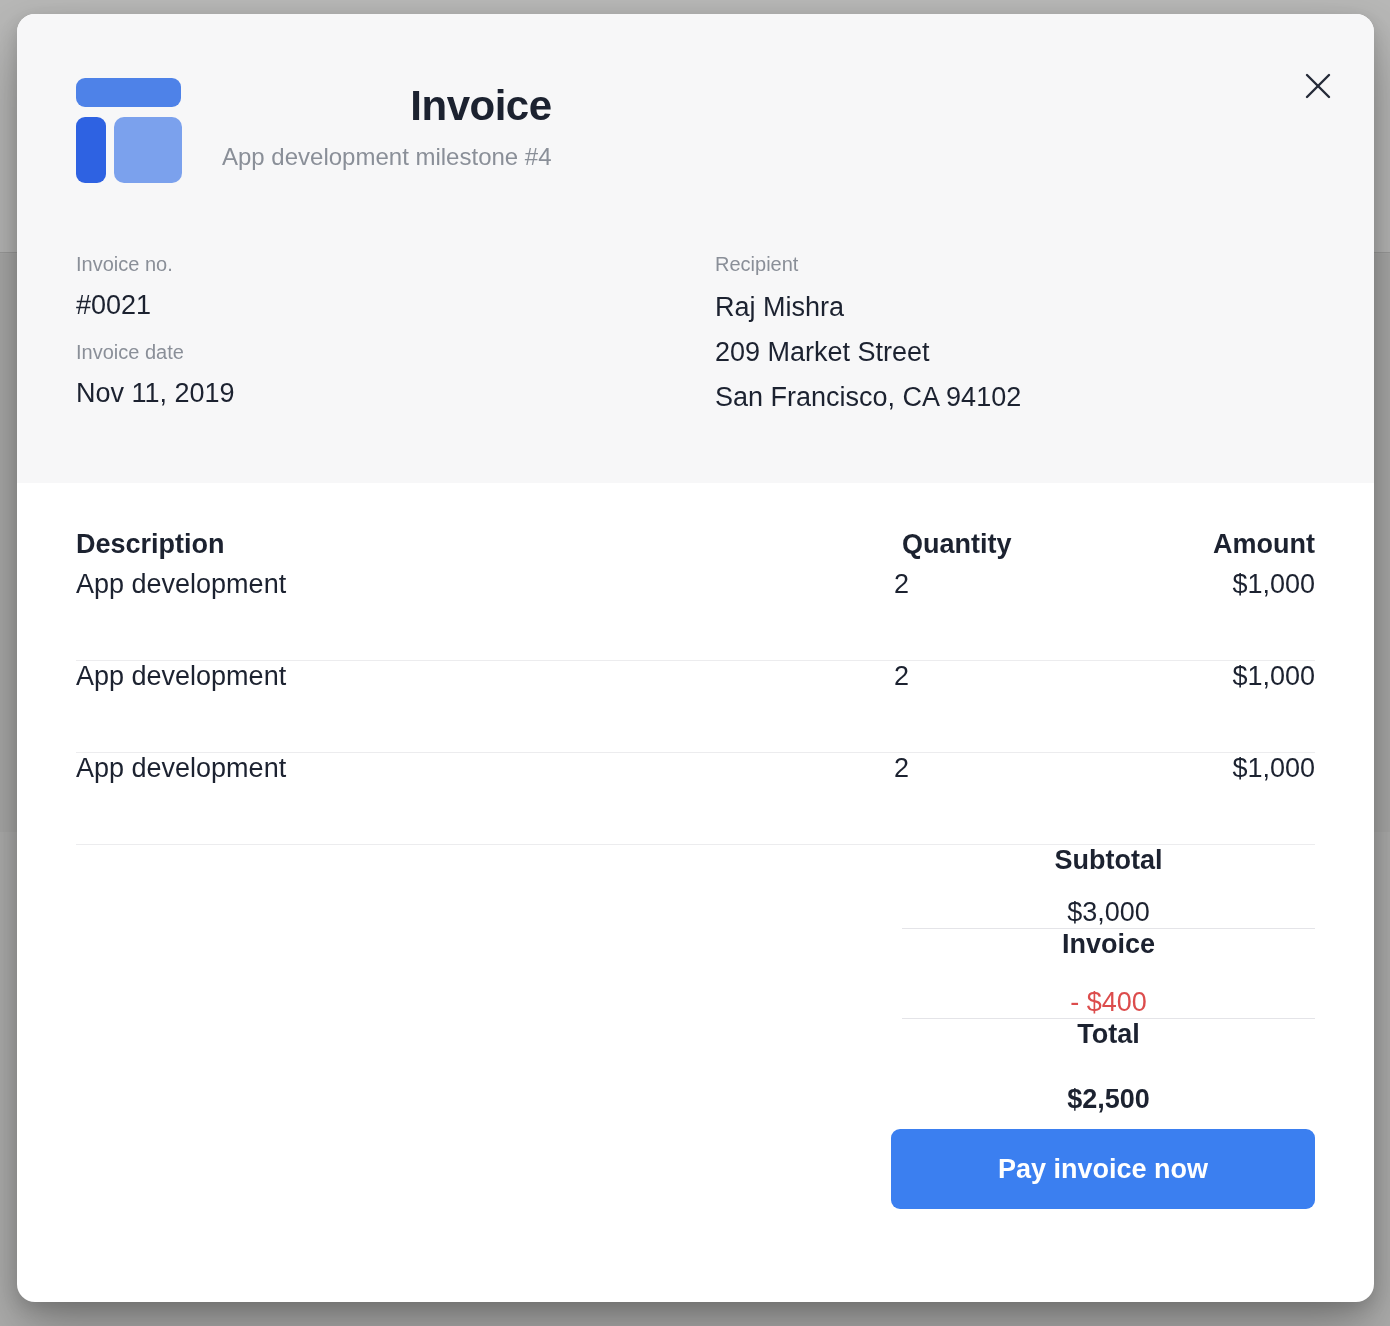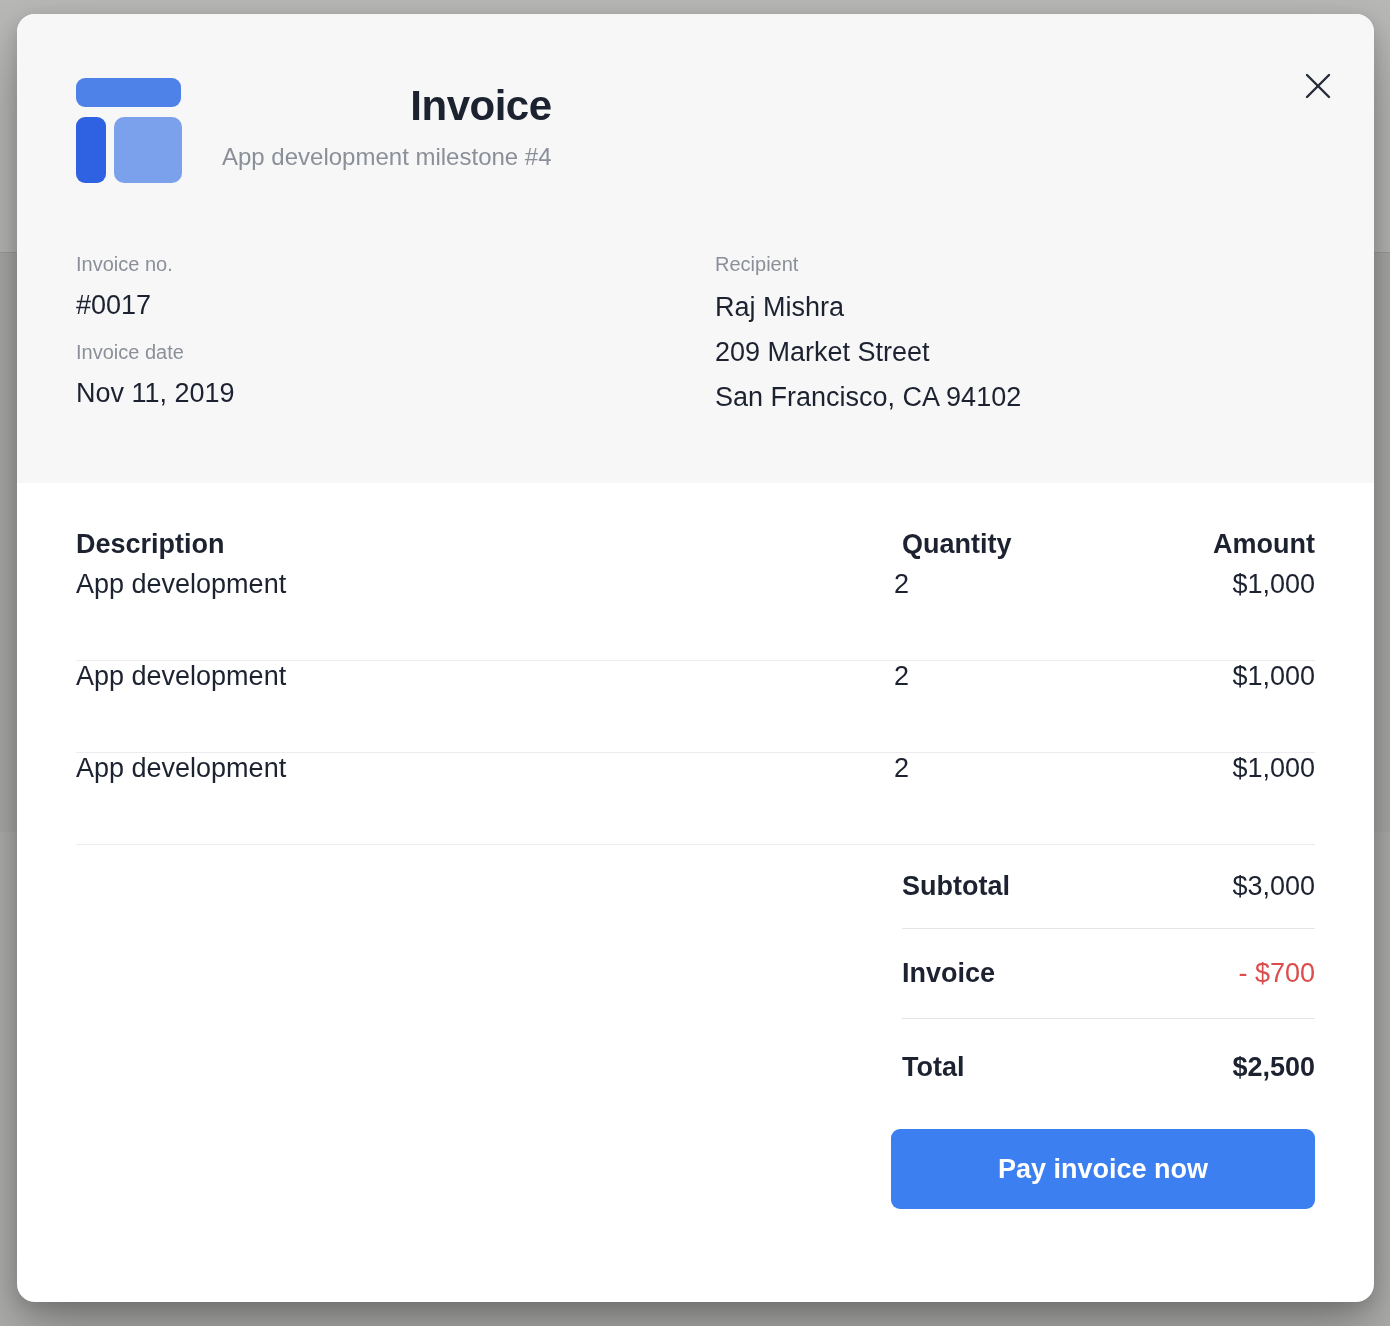--- a/index.html
+++ b/index.html
@@ -68,21 +68,21 @@
   .modal-body{padding:0 59px;}
   .thead{display:flex;align-items:center;height:86px;padding-top:37px;}
   .thead .cell{font-size:27px;font-weight:700;color:var(--text-dark);}
   .item-row{display:flex;align-items:flex-start;height:92px;border-bottom:1px solid var(--divider);gap:8px;}
   .item-row .cell{font-size:27px;color:var(--text-dark);}
   .col-desc{flex:1 1 auto;}
   .col-qty{width:240px;flex:0 0 auto;text-align:left;}
   .col-amt{width:173px;flex:0 0 auto;text-align:right;}
 
   .totals{width:413px;margin-left:auto;}
-  .totals-row{display:flex;align-items:center;justify-content:space-between;}
+  .totals-row{display:flex;align-items:center;justify-content:space-between;flex-direction:column;}
   .totals-row.subtotal{height:84px;border-bottom:1px solid var(--divider-strong);}
   .totals-row.discount{height:90px;border-bottom:1px solid var(--divider-strong);}
   .totals-row.total{height:96px;}
   .totals-label{font-size:27px;font-weight:700;color:var(--text-dark);}
   .totals-value{font-size:27px;color:var(--text-dark);}
   .totals-row.discount .totals-value{color:var(--discount-red);}
   .totals-row.total .totals-value{font-weight:700;}
 
   .pay-btn{
     display:block;width:424px;height:80px;margin:14px 0 0 auto;
@@ -121,21 +121,21 @@
       </div>
       <div class="title-wrap">
         <h1 class="modal-title">Invoice</h1>
         <div class="modal-subtitle">App development milestone #4</div>
       </div>
     </div>
 
     <div class="fields-grid">
       <div class="field-col">
         <div class="field-label">Invoice no.</div>
-        <div class="field-value">#0017</div>
+        <div class="field-value">#0021</div>
         <div class="field-label">Invoice date</div>
         <div class="field-value">Nov 11, 2019</div>
       </div>
       <div class="field-col">
         <div class="field-label">Recipient</div>
         <div class="recipient-line">Raj Mishra</div>
         <div class="recipient-line">209 Market Street</div>
         <div class="recipient-line">San Francisco, CA 94102</div>
       </div>
     </div>
@@ -166,21 +166,21 @@
       <div class="cell col-amt">$1,000</div>
     </div>
 
     <div class="totals">
       <div class="totals-row subtotal">
         <div class="totals-label">Subtotal</div>
         <div class="totals-value">$3,000</div>
       </div>
       <div class="totals-row discount">
         <div class="totals-label">Invoice</div>
-        <div class="totals-value">- $700</div>
+        <div class="totals-value">- $400</div>
       </div>
       <div class="totals-row total">
         <div class="totals-label">Total</div>
         <div class="totals-value">$2,500</div>
       </div>
     </div>
 
     <button class="pay-btn">Pay invoice now</button>
 
   </div>

